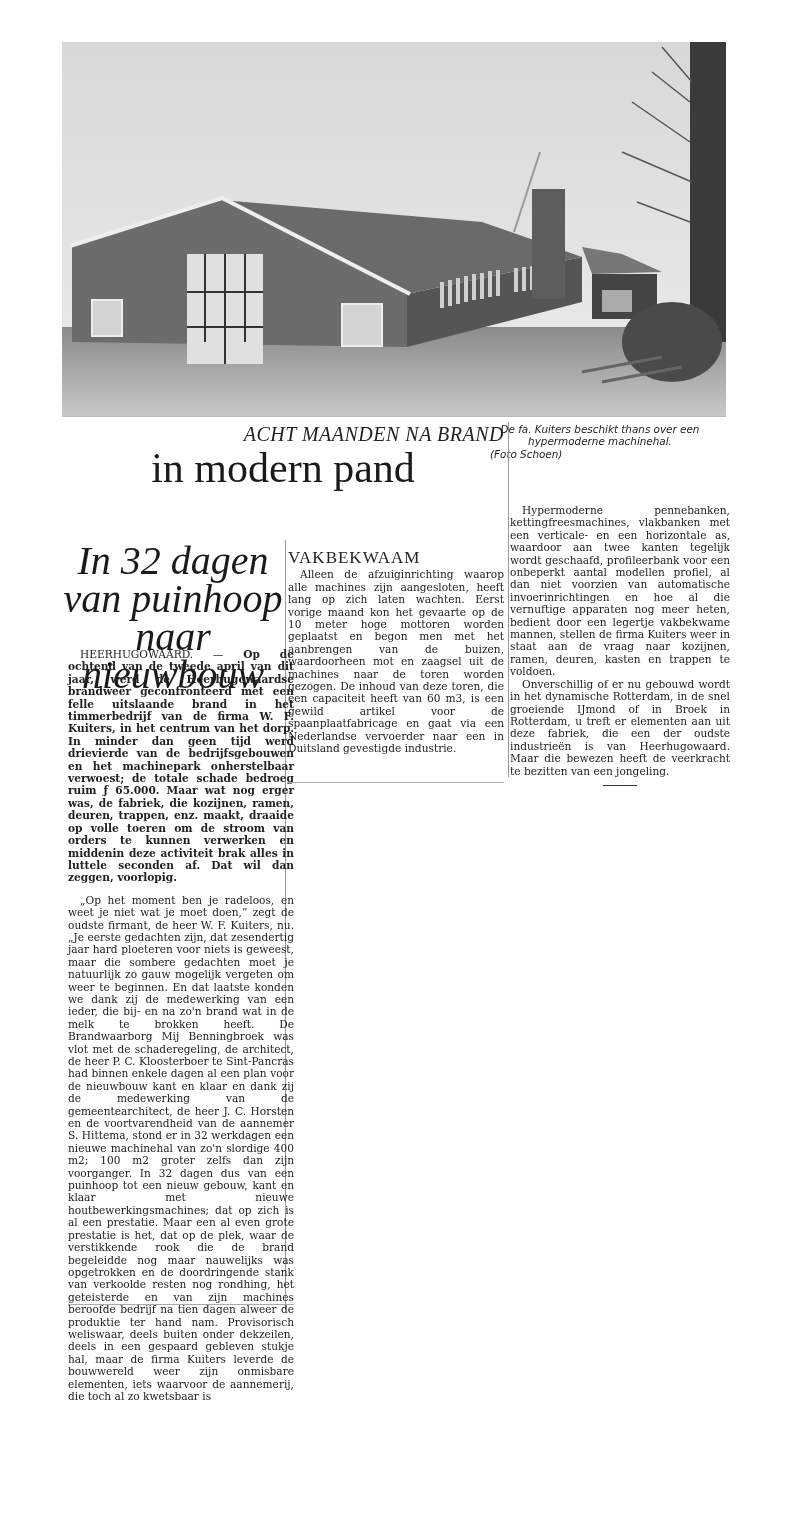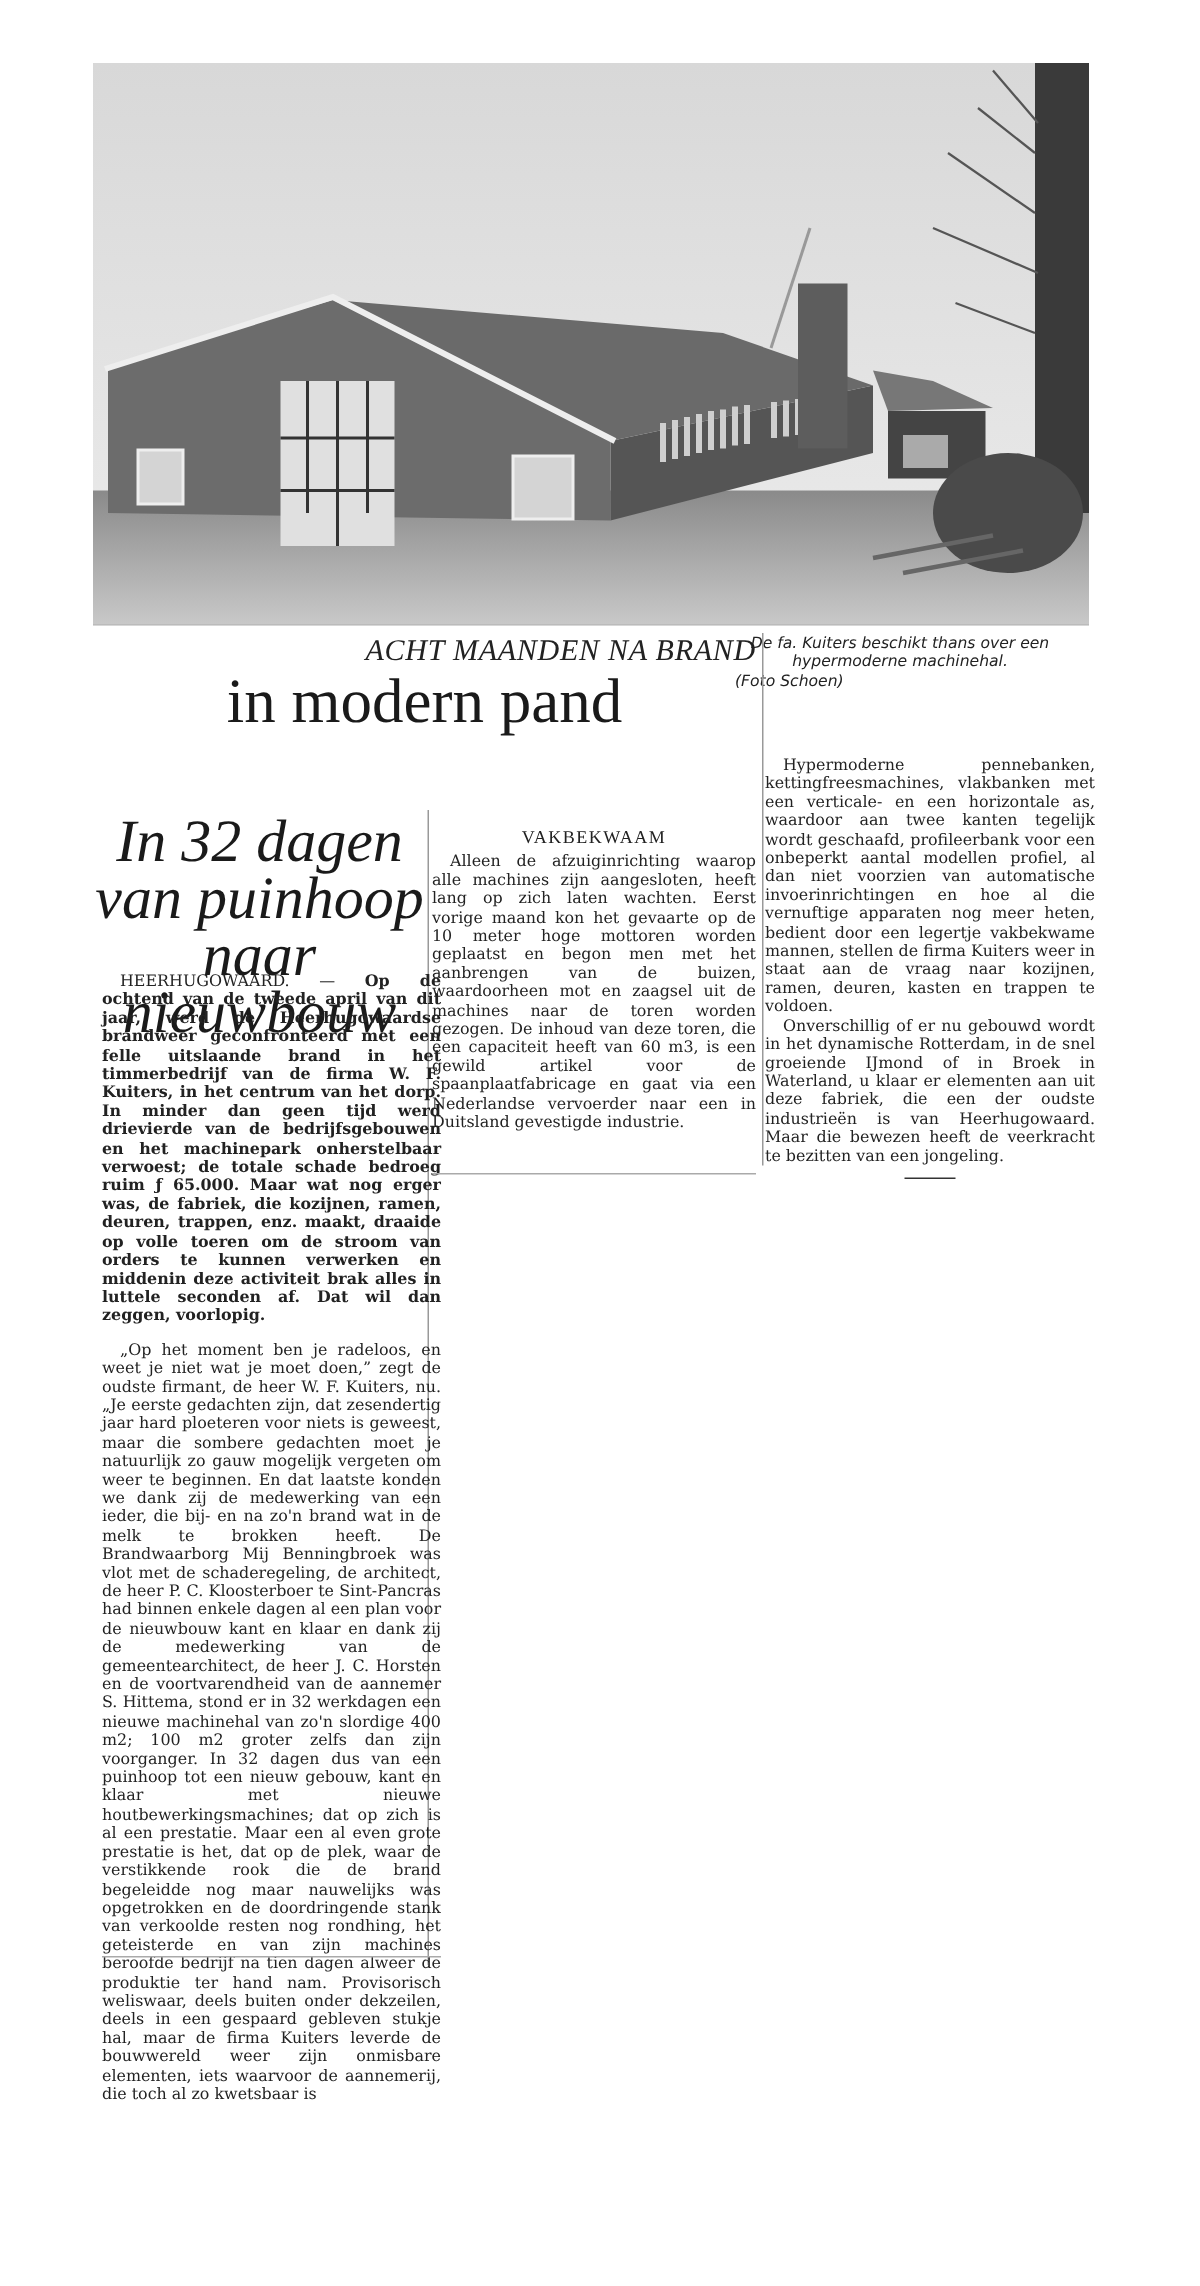--- a/index.html
+++ b/index.html
@@ -18,21 +18,21 @@
   .col { position:absolute; font-family:"DejaVu Serif", serif; font-size:10.6px; line-height:12.4px; text-align:justify; color:#222; }
   .col p { margin:0; text-indent:12px; }
   .col p.noindent { text-indent:0; }
   .col1 { left:6px; top:606px; width:226px; }
   .col2 { left:226px; top:500px; width:216px; }
   .col3 { left:448px; top:425px; width:220px;margin-top:34px; }
   .col b { font-weight:bold; }
   .vsep1 { position:absolute; left:223px; top:498px; width:1px; height:770px; background:#999; }
   .vsep2 { position:absolute; left:446px; top:380px; width:1px; height:355px; background:#999; }
 
-  .section-head { text-align:center; font-family:"Liberation Serif", serif; font-size:12px; letter-spacing:1px; margin:10px 0 4px 0; text-indent:0; }
+  .section-head { text-align:left; font-family:"Liberation Serif", serif; font-size:17px; letter-spacing:1px; margin:10px 0 4px 0; text-indent:0; }
   .caption { position:absolute; left:428px; top:381px; width:220px; font-family:"DejaVu Sans", sans-serif; font-style:italic; font-size:10.4px; line-height:12.4px; text-align:center; color:#222; }
   .caption .credit { display:block; text-align:left; }
   .endrule { width:34px; height:1px; background:#333; margin:8px auto 0; }
   .hrule { position:absolute; height:1px; background:#aaa; }
 </style>
 </head>
 <body>
 
 <div class="clip">
 
@@ -123,19 +123,19 @@
     <p style="margin-top:10px">„Op het moment ben je radeloos, en weet je niet wat je moet doen,” zegt de oudste firmant, de heer W. F. Kuiters, nu. „Je eerste gedachten zijn, dat zesendertig jaar hard ploeteren voor niets is geweest, maar die sombere gedachten moet je natuurlijk zo gauw mogelijk vergeten om weer te beginnen. En dat laatste konden we dank zij de medewerking van een ieder, die bij- en na zo'n brand wat in de melk te brokken heeft. De Brandwaarborg Mij Benningbroek was vlot met de schaderegeling, de architect, de heer P. C. Kloosterboer te Sint-Pancras had binnen enkele dagen al een plan voor de nieuwbouw kant en klaar en dank zij de medewerking van de gemeentearchitect, de heer J. C. Horsten en de voortvarendheid van de aannemer S. Hittema, stond er in 32 werkdagen een nieuwe machinehal van zo'n slordige 400 m2; 100 m2 groter zelfs dan zijn voorganger. In 32 dagen dus van een puinhoop tot een nieuw gebouw, kant en klaar met nieuwe houtbewerkingsmachines; dat op zich is al een prestatie. Maar een al even grote prestatie is het, dat op de plek, waar de verstikkende rook die de brand begeleidde nog maar nauwelijks was opgetrokken en de doordringende stank van verkoolde resten nog rondhing, het geteisterde en van zijn machines beroofde bedrijf na tien dagen alweer de produktie ter hand nam. Provisorisch weliswaar, deels buiten onder dekzeilen, deels in een gespaard gebleven stukje hal, maar de firma Kuiters leverde de bouwwereld weer zijn onmisbare elementen, iets waarvoor de aannemerij, die toch al zo kwetsbaar is</p>
   </div>
 
   <div class="col col2">
     <div class="section-head">VAKBEKWAAM</div>
     <p>Alleen de afzuiginrichting waarop alle machines zijn aangesloten, heeft lang op zich laten wachten. Eerst vorige maand kon het gevaarte op de 10 meter hoge mottoren worden geplaatst en begon men met het aanbrengen van de buizen, waardoorheen mot en zaagsel uit de machines naar de toren worden gezogen. De inhoud van deze toren, die een capaciteit heeft van 60 m3, is een gewild artikel voor de spaanplaatfabricage en gaat via een Nederlandse vervoerder naar een in Duitsland gevestigde industrie.</p>
   </div>
 
   <div class="col col3" style="top:428px">
     <p>Hypermoderne pennebanken, kettingfreesmachines, vlakbanken met een verticale- en een horizontale as, waardoor aan twee kanten tegelijk wordt geschaafd, profileerbank voor een onbeperkt aantal modellen profiel, al dan niet voorzien van automatische invoerinrichtingen en hoe al die vernuftige apparaten nog meer heten, bedient door een legertje vakbekwame mannen, stellen de firma Kuiters weer in staat aan de vraag naar kozijnen, ramen, deuren, kasten en trappen te voldoen.</p>
-    <p>Onverschillig of er nu gebouwd wordt in het dynamische Rotterdam, in de snel groeiende IJmond of in Broek in Waterland, u klaar er elementen aan uit deze fabriek, die een der oudste industrieën is van Heerhugowaard. Maar die bewezen heeft de veerkracht te bezitten van een jongeling.</p>
+    <p>Onverschillig of er nu gebouwd wordt in het dynamische Rotterdam, in de snel groeiende IJmond of in Broek in Rotterdam, u treft er elementen aan uit deze fabriek, die een der oudste industrieën is van Heerhugowaard. Maar die bewezen heeft de veerkracht te bezitten van een jongeling.</p>
     <div class="endrule"></div>
   </div>
 
   <div class="hrule" style="left:6px; top:1262px; width:226px;"></div>
   <div class="hrule" style="left:226px; top:740px; width:216px;"></div>
 </div>
 
 </body></html>

